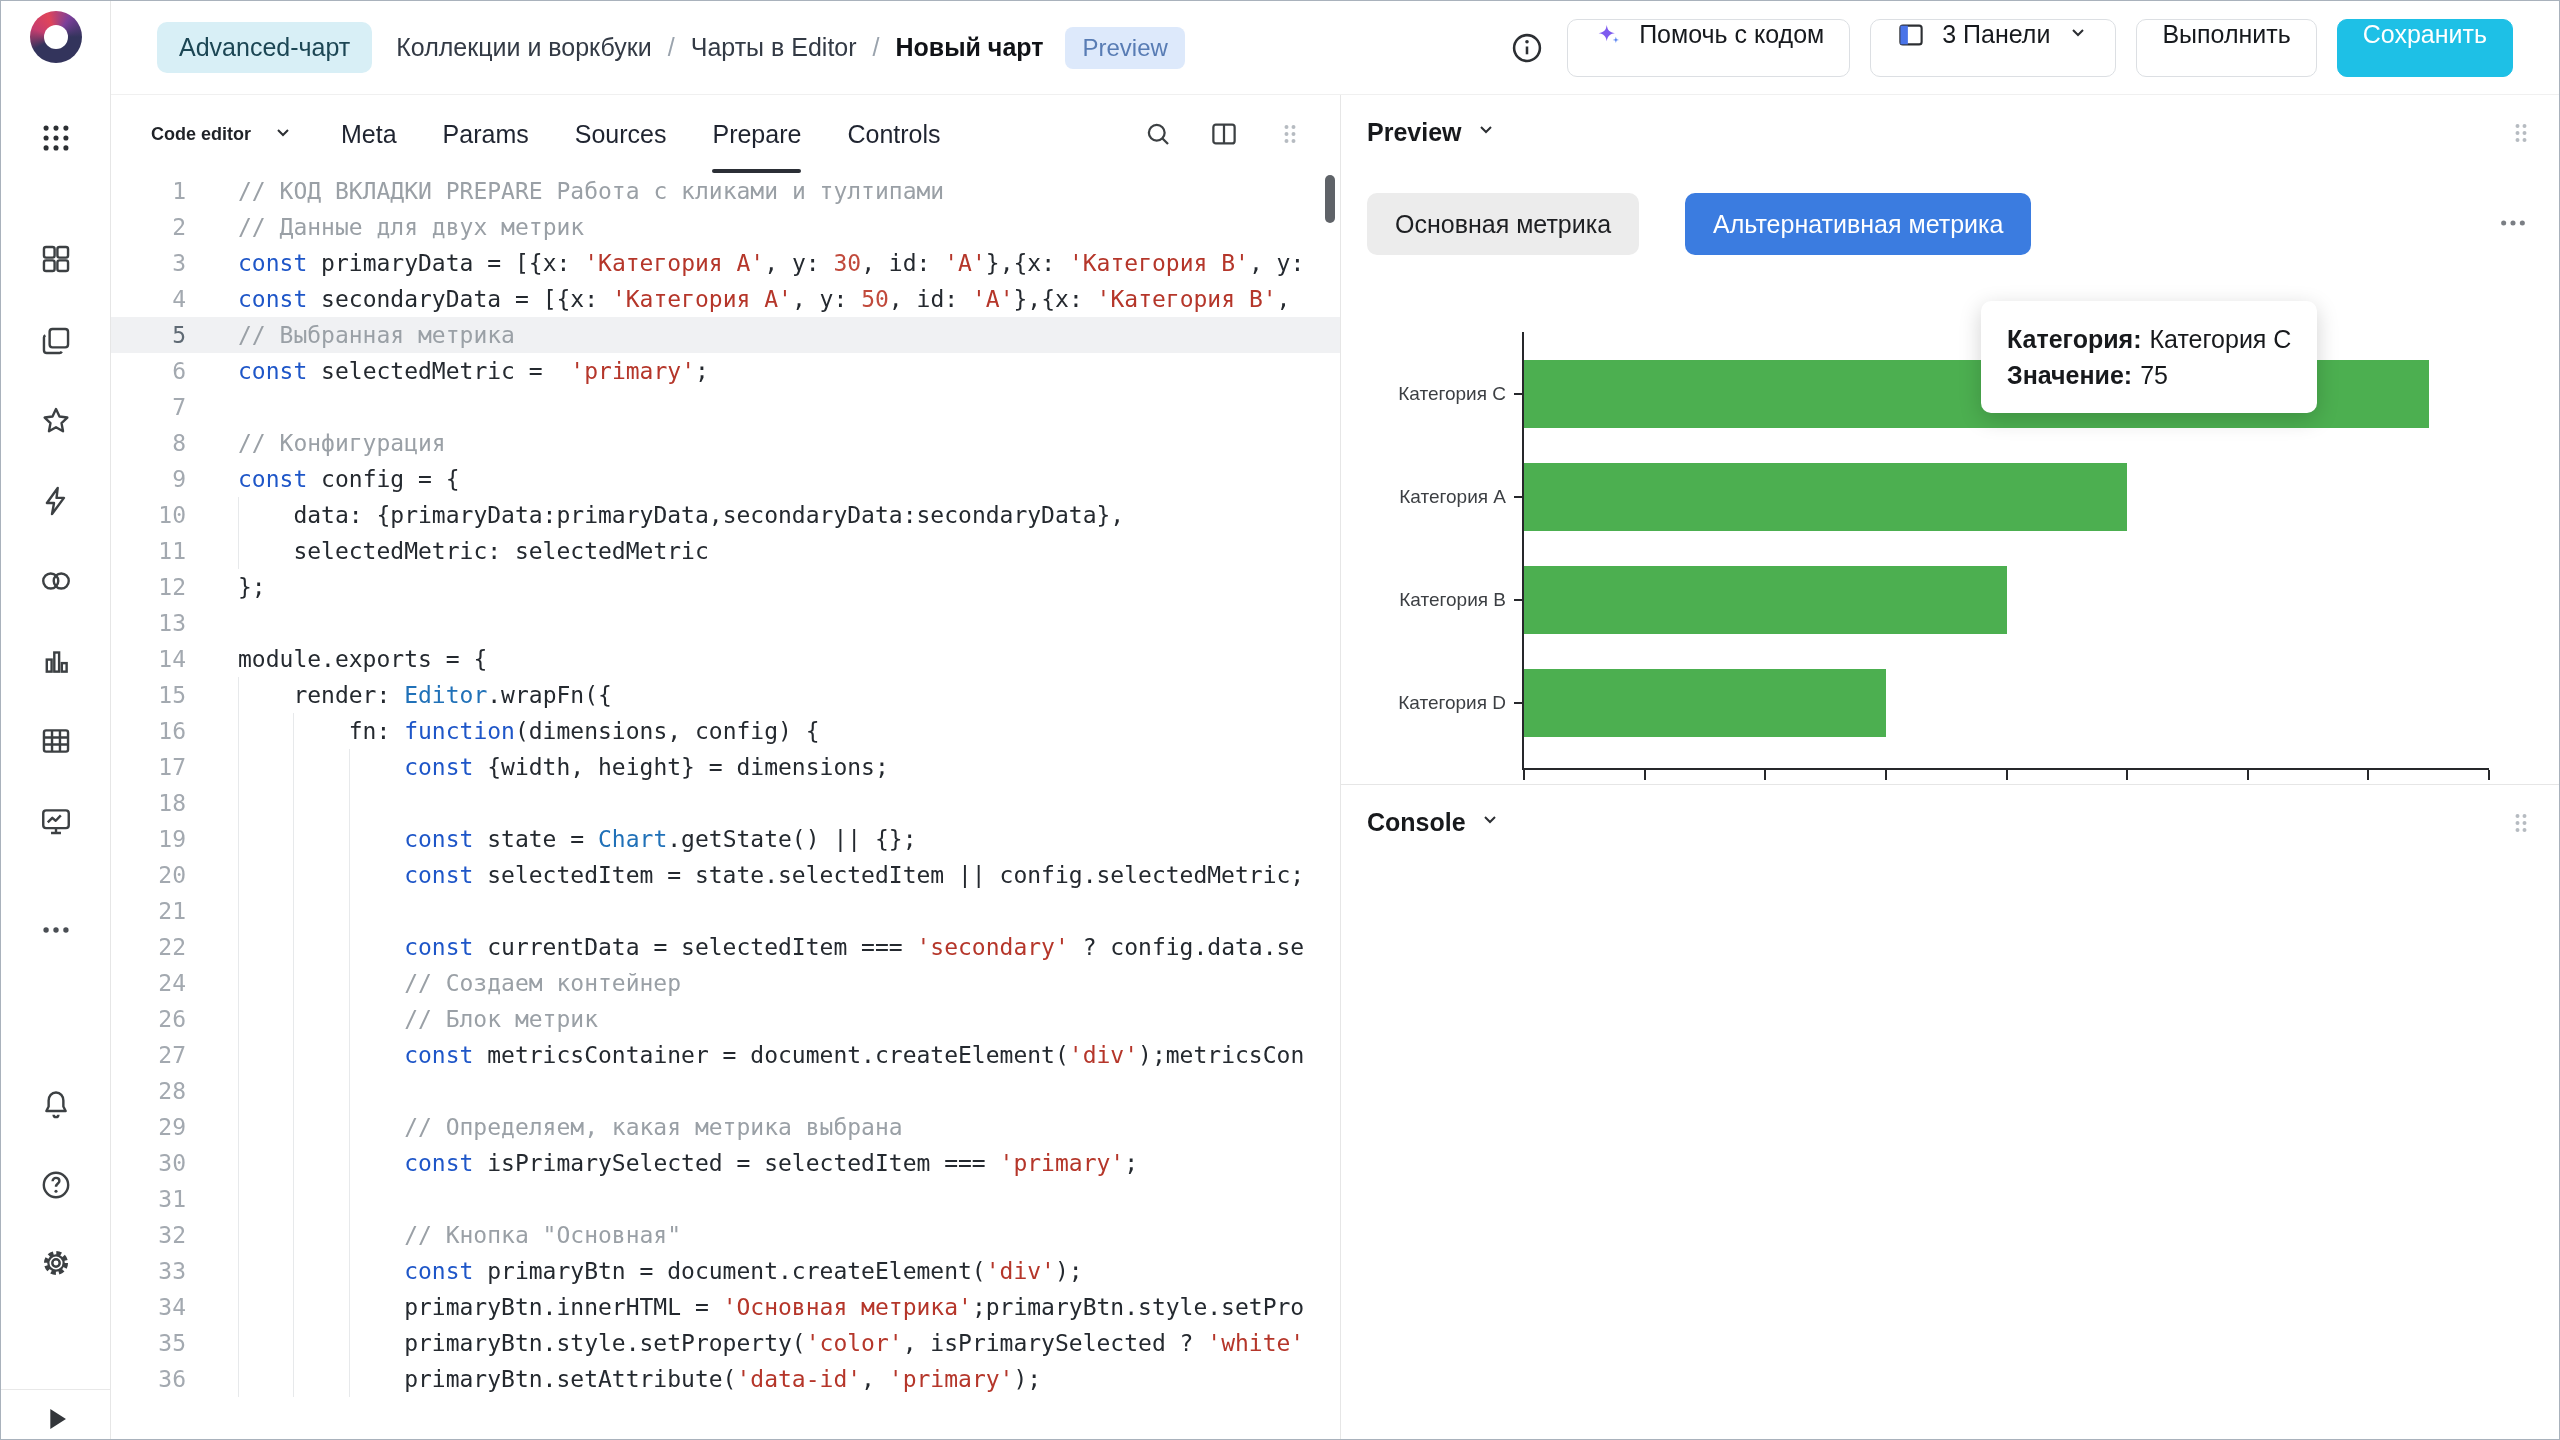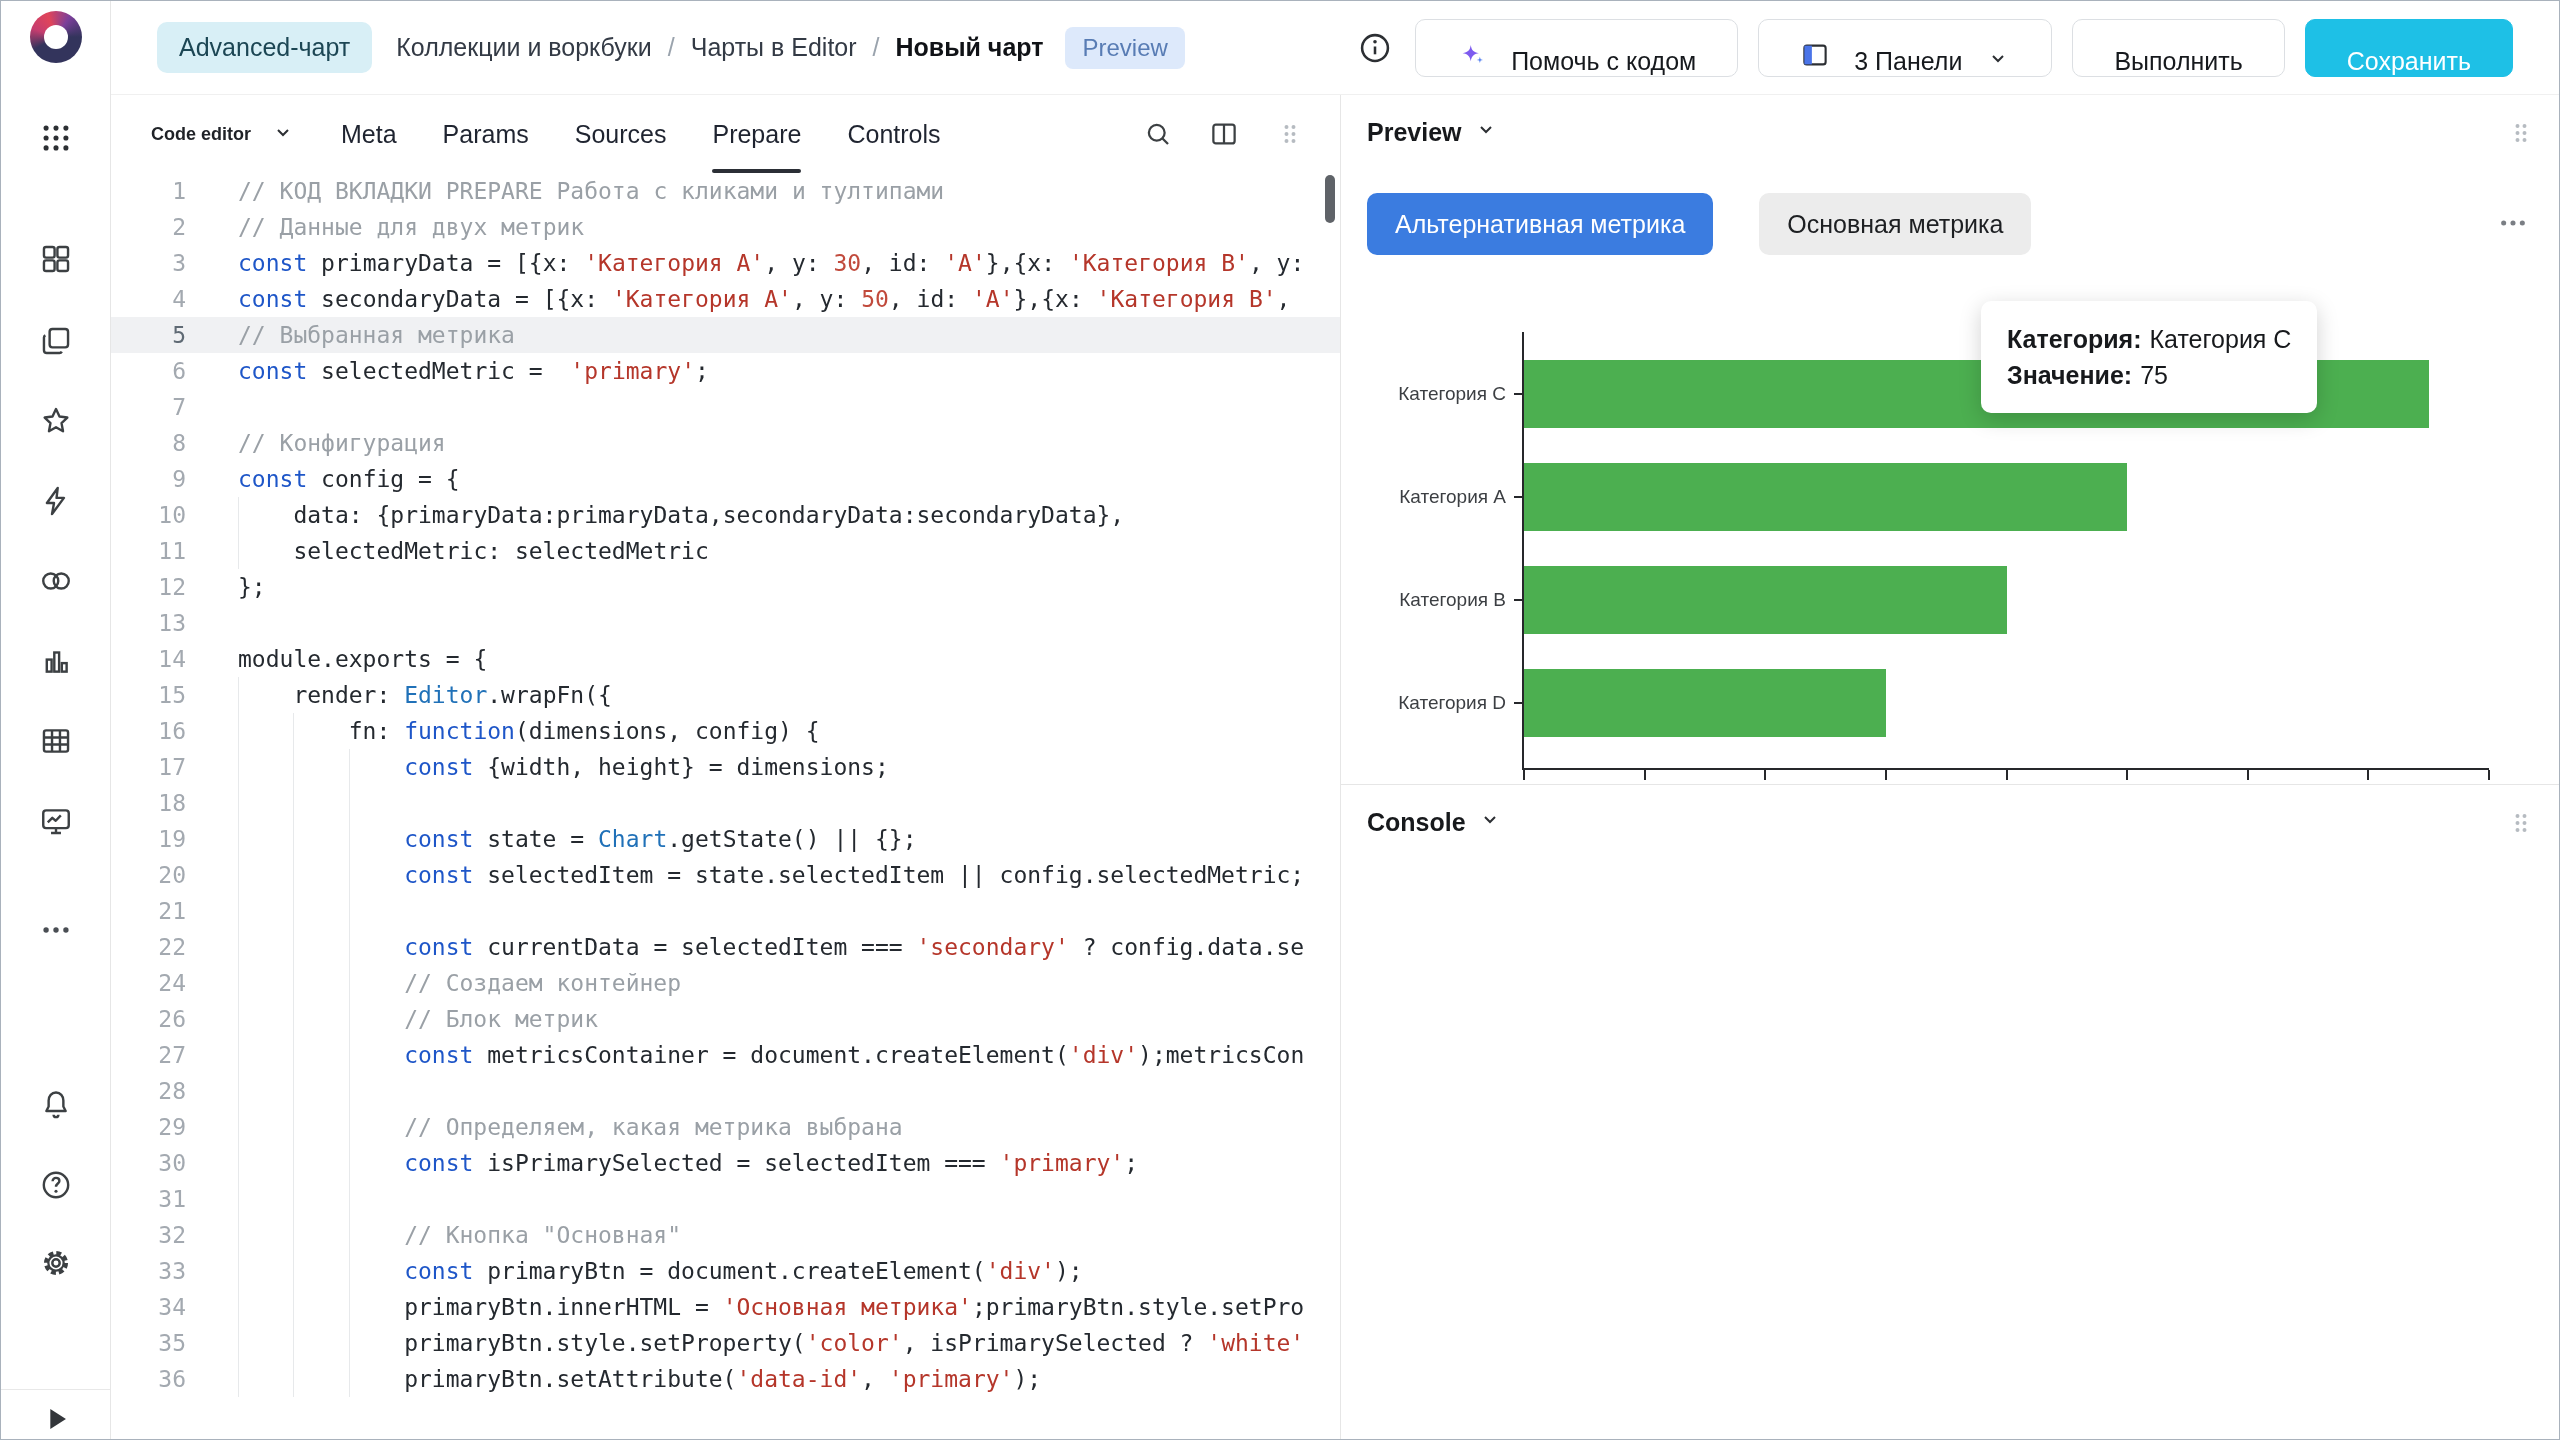--- a/index.html
+++ b/index.html
@@ -23,21 +23,21 @@
   
   .topbar { height:94px; flex-shrink:0; display:flex; align-items:center; padding:0 46px; border-bottom:1px solid #f0f0f0; background:#fff; }
   .app-chip { background:#d8eff6; color:#1c4654; font-size:25px; padding:11px 22px; border-radius:10px; cursor:pointer; }
   .breadcrumb { display:flex; align-items:center; gap:16px; font-size:25px; margin-left:24px; }
   .crumb { color:#333a45; cursor:pointer; }
   .crumb-last { font-weight:700; color:#101216; }
   .sep { color:#9aa3ad; }
   .badge-preview { background:#dde9fb; color:#587cb4; font-size:24px; padding:7px 17px; border-radius:8px; margin-left:22px; }
   .topbar-right { margin-left:auto; display:flex; align-items:center; gap:20px; }
   .icon-btn { width:40px; height:40px; display:flex; align-items:center; justify-content:center; cursor:pointer; }
-  .btn { height:58px; display:flex; align-items:flex-end; gap:24px; padding:0 41px; border:1px solid #dcdfe3; border-radius:10px;
+  .btn { height:58px; display:flex; align-items:flex-start; gap:16px; padding:0 25px; border:1px solid #dcdfe3; border-radius:10px;
          font-size:25px; background:#fff; color:#16191d; cursor:pointer; white-space:nowrap; }
   .btn-save { background:#1ec0e6; border-color:#1ec0e6; color:#fff; }
 
   
   .content { flex:1; display:flex; min-height:0; }
 
   
   .editor-pane { width:1230px; flex-shrink:0; display:flex; flex-direction:column; border-right:1px solid #e6e6e6; min-height:0; }
   .editor-header { height:78px; flex-shrink:0; display:flex; align-items:center; padding:0 30px 0 40px; gap:46px; }
   .editor-title { font-size:18px; font-weight:700; display:flex; align-items:center; gap:20px; cursor:pointer; }
@@ -357,22 +357,22 @@
                 <circle cx="9" cy="6" r="1.7"></circle>
                 <circle cx="15" cy="6" r="1.7"></circle>
                 <circle cx="9" cy="12" r="1.7"></circle>
                 <circle cx="15" cy="12" r="1.7"></circle>
                 <circle cx="9" cy="18" r="1.7"></circle>
                 <circle cx="15" cy="18" r="1.7"></circle>
               </svg>
           </div>
 
           <div class="metric-row">
+            <div class="metric-btn inactive">Основная метрика</div>
             <div class="metric-btn active">Альтернативная метрика</div>
-            <div class="metric-btn inactive">Основная метрика</div>
           </div>
           <div class="more-btn">
             <svg viewBox="0 0 24 24" width="32" height="32" fill="#7a7e84">
                 <circle cx="5" cy="12" r="1.9"></circle>
                 <circle cx="12" cy="12" r="1.9"></circle>
                 <circle cx="19" cy="12" r="1.9"></circle>
               </svg>
           </div>
 
           <div class="chart">

